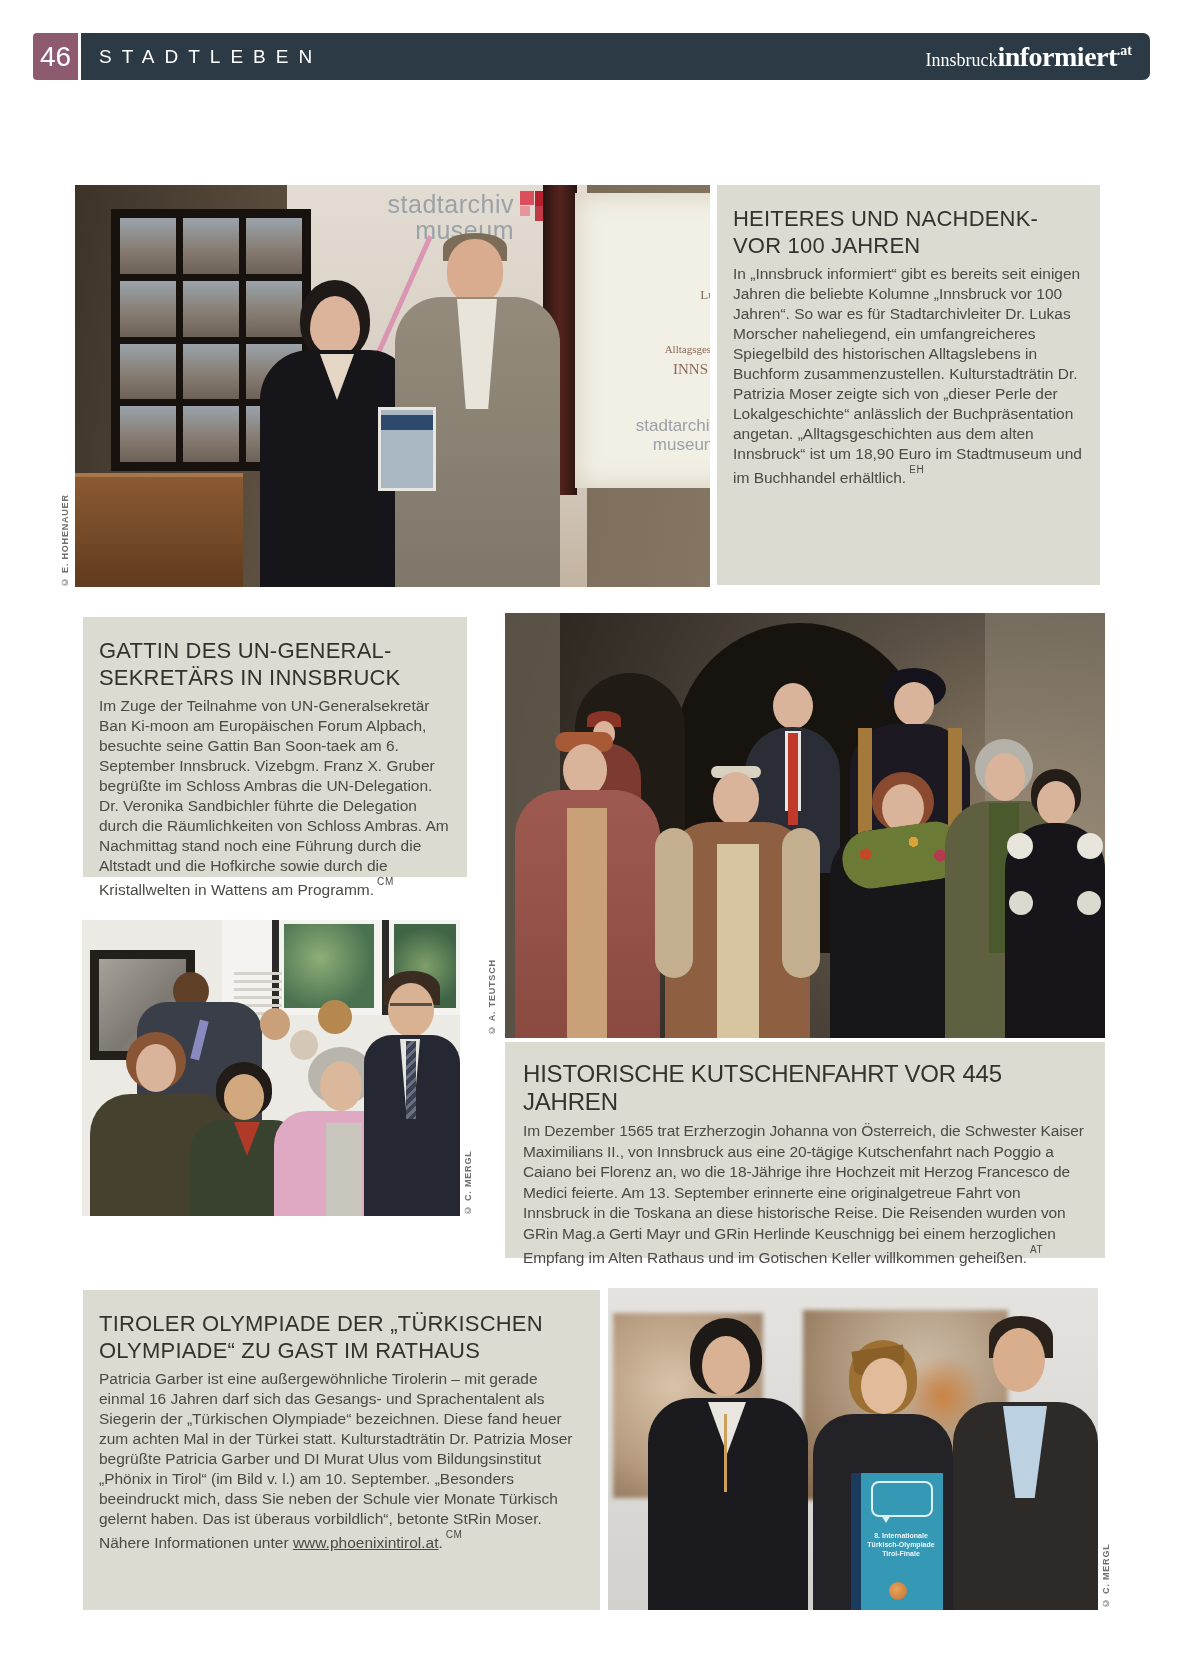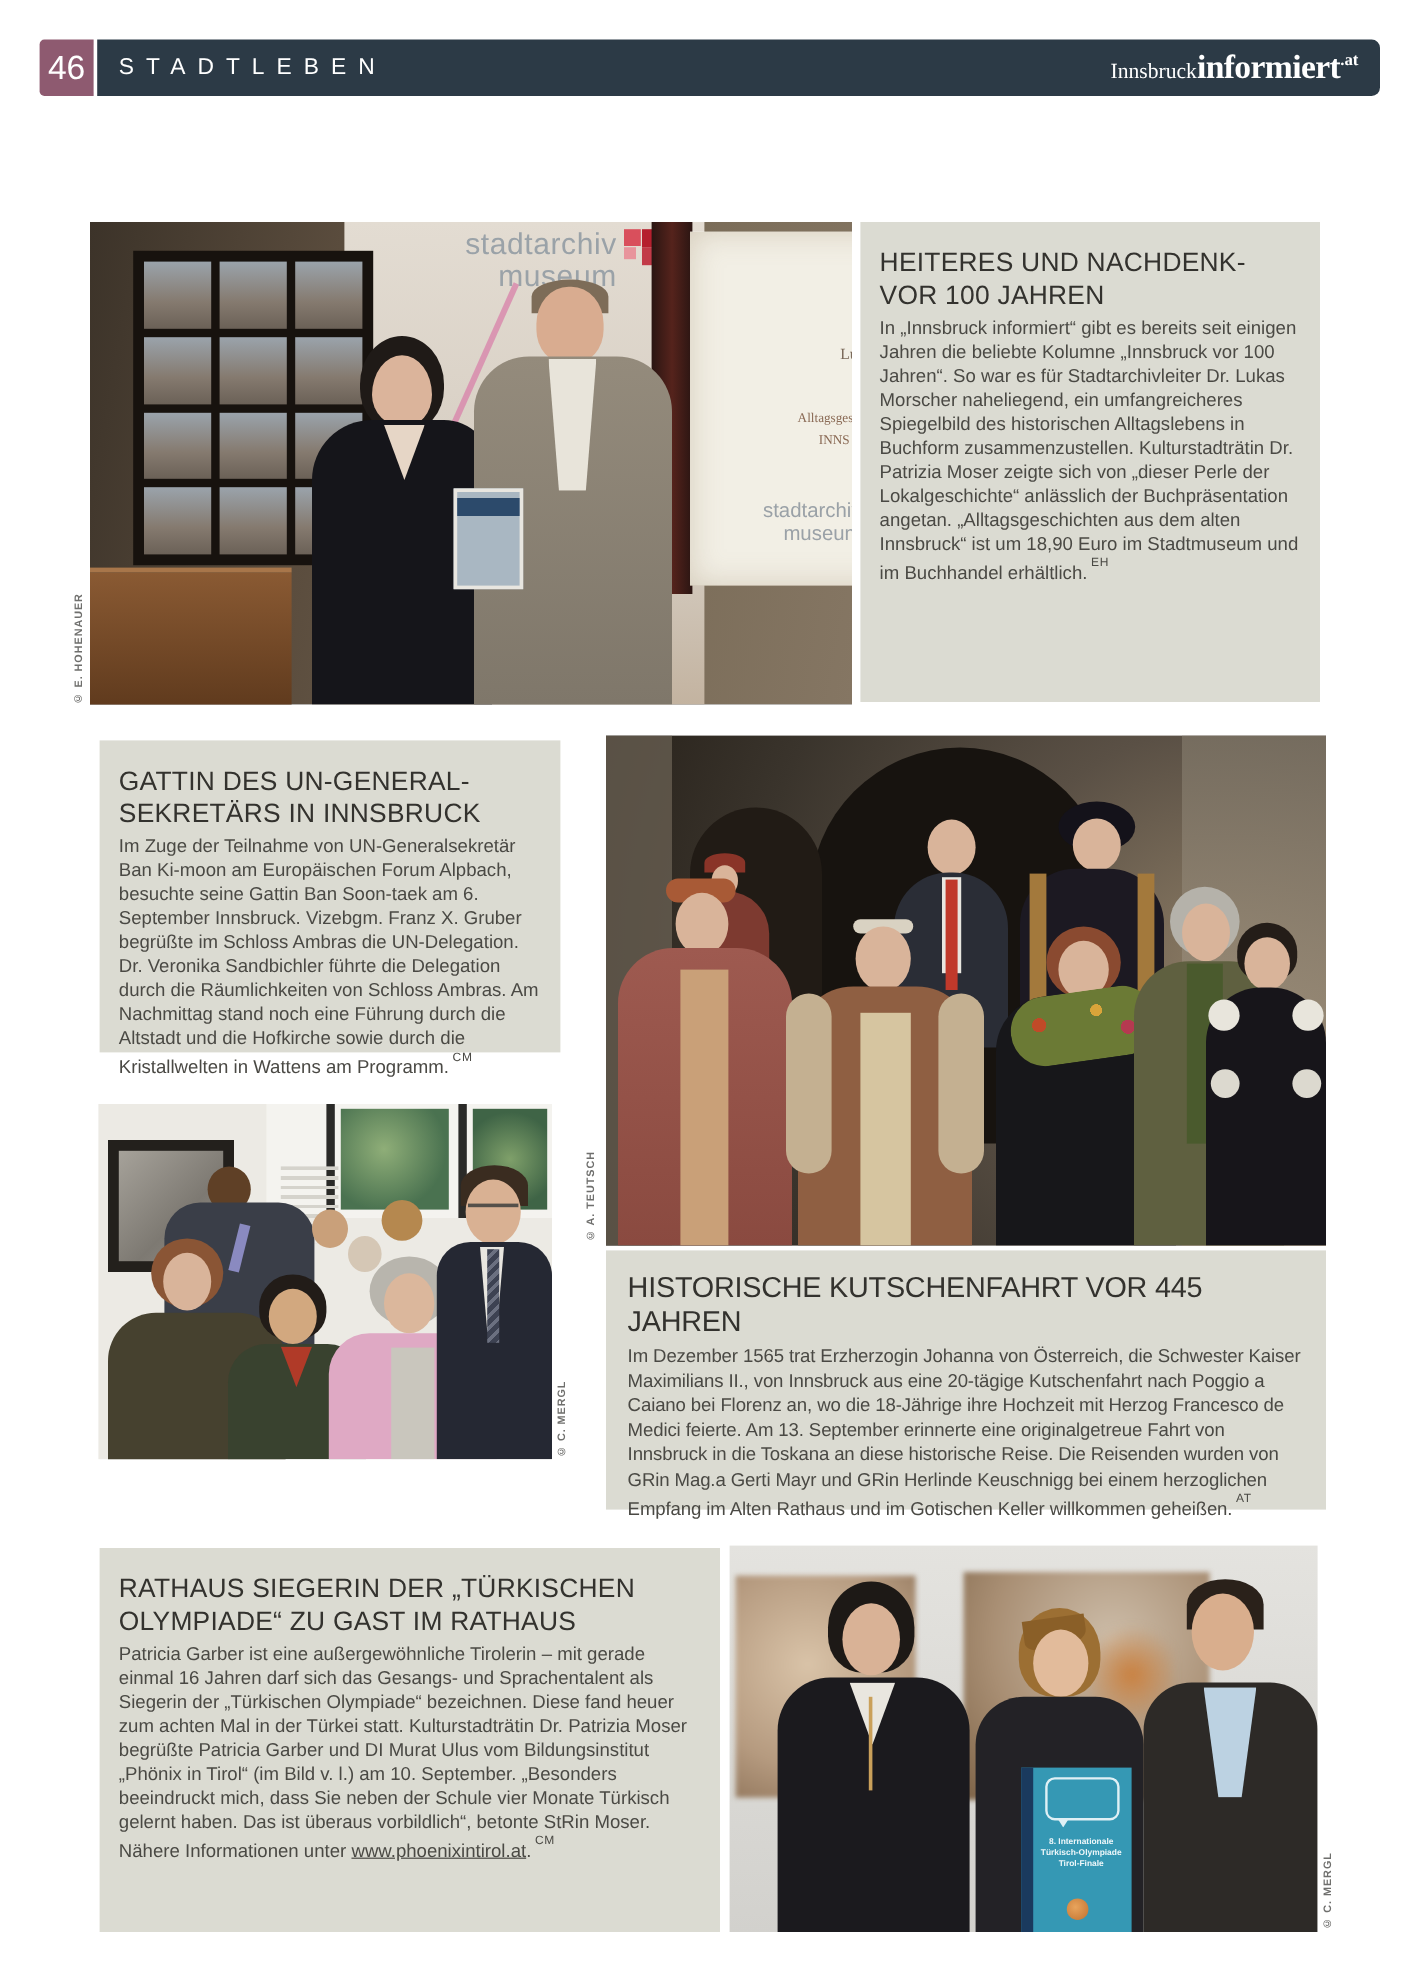--- a/index.html
+++ b/index.html
@@ -63,21 +63,21 @@
       linear-gradient(#e8949c 0 0) 0 15px/10px 10px no-repeat,
       linear-gradient(#c23a48 0 0) 15px 15px/15px 15px no-repeat;}
   .p1-window{left:36px;top:24px;width:200px;height:262px;background:#17120e;padding:9px;box-sizing:border-box;
              display:grid;grid-template-columns:repeat(3,1fr);grid-template-rows:repeat(4,1fr);gap:7px;}
   .p1-window .pane{background:linear-gradient(180deg,#9aa3ab,#857a6f 60%,#6b6157);}
   .p1-lectern{left:0;top:288px;width:168px;height:114px;background:linear-gradient(180deg,#8a5a33,#5f3a1d);border-top:4px solid #a8764a;}
   .p1-curtain{left:468px;top:0;width:34px;height:310px;background:linear-gradient(90deg,#2a1512,#55231c,#2a1512);}
   .p1-screen{left:500px;top:8px;width:135px;height:295px;background:#f2efe5;box-shadow:inset 0 0 26px rgba(160,140,110,.35);padding-left:32px;}
   .p1-slideword{position:absolute;right:10px;top:94px;font-family:"Liberation Serif",serif;font-size:13px;color:#7b6a5a;}
   .p1-slideline{position:absolute;right:4px;top:150px;font-family:"Liberation Serif",serif;font-size:11px;color:#8a6a55;}
-  .p1-slideline2{position:absolute;right:34px;top:168px;font-family:"Liberation Serif",serif;font-size:11px;color:#8a6a55;}
+  .p1-slideline2{position:absolute;right:34px;top:168px;font-family:"Liberation Serif",serif;font-size:15px;color:#8a6a55;}
   .p1-footer{position:absolute;right:8px;bottom:34px;color:#9aa1a7;font-size:17px;line-height:19px;}
   .p1-footer .row{display:flex;align-items:center;justify-content:flex-end;gap:4px;}
   .minipix{display:inline-block;width:12px;height:12px;background:
       linear-gradient(#d94f5c 0 0) 0 0/5px 5px no-repeat,
       linear-gradient(#b51f2e 0 0) 6px 0/6px 6px no-repeat,
       linear-gradient(#c23a48 0 0) 6px 6px/6px 6px no-repeat;}
   #p1woman{left:185px;top:95px;width:150px;height:307px;}
   #p1woman .hair{left:40px;top:0;width:70px;height:80px;background:#1f1a17;border-radius:50% 50% 45% 45%;position:absolute;}
   #p1woman .face{left:50px;top:16px;width:50px;height:60px;background:#dbb49b;border-radius:50% 50% 46% 54%/55% 55% 45% 45%;position:absolute;}
   #p1woman .torso{left:0;top:70px;width:150px;height:237px;background:#15151a;border-radius:50px 40px 0 0;}
@@ -399,21 +399,21 @@
 
   <section class="box" id="box3">
     <h2>
       <span>HISTORISCHE KUTSCHENFAHRT VOR 445 JAHREN</span>
     </h2>
     <p><span>Im Dezember 1565 trat Erzherzogin Johanna von Österreich, die Schwester Kaiser Maximilians II., von Innsbruck aus eine 20-tägige Kutschenfahrt nach Poggio a Caiano bei Florenz an, wo die 18-Jährige ihre Hochzeit mit Herzog Francesco de Medici feierte. Am 13. September erinnerte eine originalgetreue Fahrt von Innsbruck in die Toskana an diese historische Reise. Die Reisenden wurden von GRin Mag.a Gerti Mayr und GRin Herlinde Keuschnigg bei einem herzoglichen Empfang im Alten Rathaus und im Gotischen Keller willkommen geheißen.</span><sup class="sig">AT</sup></p>
   </section>
 
   <section class="box" id="box4">
     <h2>
-      <span>RATHAUS SIEGERIN DER „TÜRKISCHEN</span>
+      <span>TIROLER OLYMPIADE DER „TÜRKISCHEN</span>
       <span>OLYMPIADE“ ZU GAST IM RATHAUS</span>
     </h2>
     <p><span>Patricia Garber ist eine außergewöhnliche Tirolerin – mit gerade einmal 16 Jahren darf sich das Gesangs- und Sprachentalent als Siegerin der „Türkischen Olympiade“ bezeichnen. Diese fand heuer zum achten Mal in der Türkei statt. Kulturstadträtin Dr. Patrizia Moser begrüßte Patricia Garber und DI Murat Ulus vom Bildungsinstitut „Phönix in Tirol“ (im Bild v. l.) am 10. September. „Besonders beeindruckt mich, dass Sie neben der Schule vier Monate Türkisch gelernt haben. Das ist überaus vorbildlich“, betonte StRin Moser. Nähere Informationen unter </span><a class="weblink" href="#">www.phoenixintirol.at</a><span>.</span><sup class="sig">CM</sup></p>
   </section>
 
   <div class="photo" id="photo4">
     <div class="abs p4-art1"></div>
     <div class="abs p4-art2"></div>
     <div class="abs p4-blotch"></div>
     <div class="fig" id="f40" style="left:40px;top:30px;width:160px;height:292px;">

